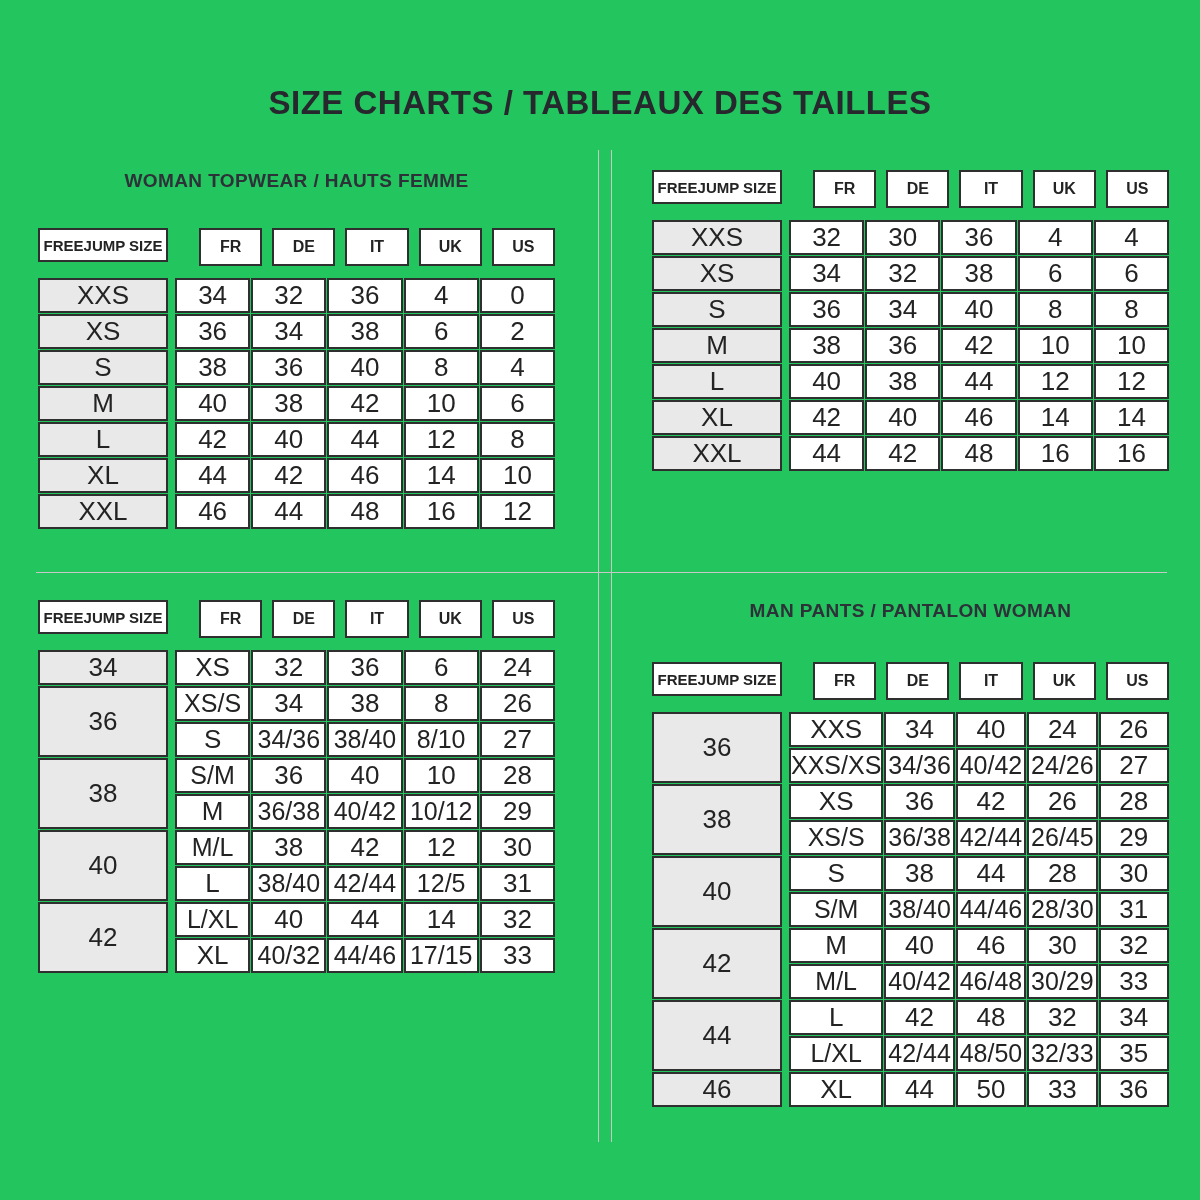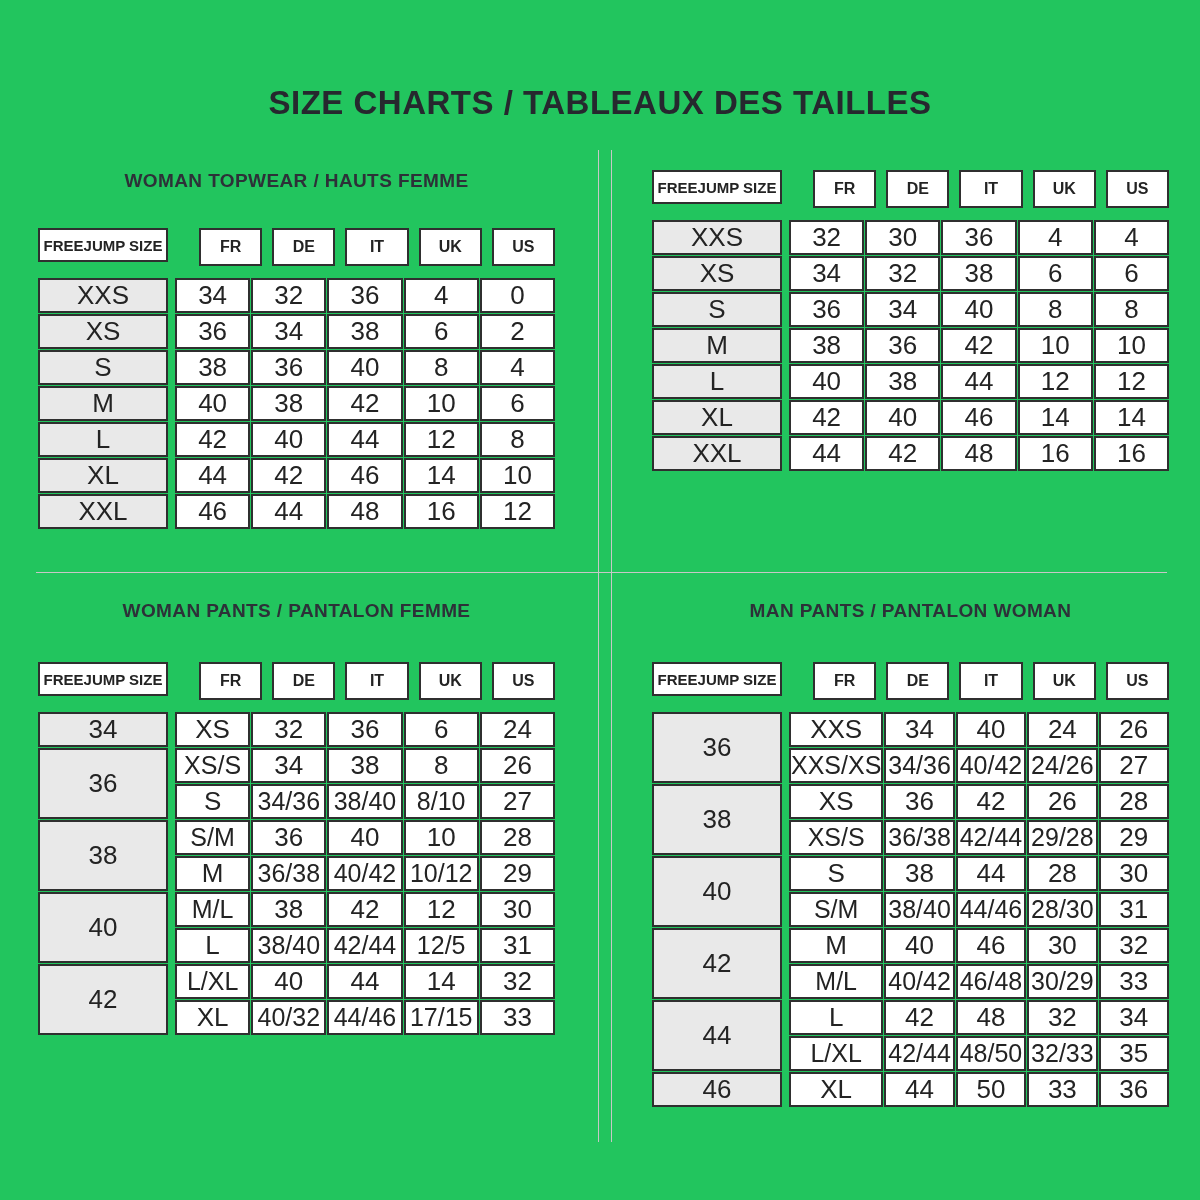--- a/index.html
+++ b/index.html
@@ -184,21 +184,20 @@
           <div class="bcell">44</div>
           <div class="bcell">42</div>
           <div class="bcell">48</div>
           <div class="bcell">16</div>
           <div class="bcell">16</div>
         </div>
       </div>
   </section>
 
   <section class="sec bl">
-    <h2>WOMAN PANTS / PANTALON FEMME</h2>
     <div class="tbl">
         <div class="sizehead">FREEJUMP SIZE</div>
         <div class="cols">
           <div class="hcell">FR</div>
           <div class="hcell">DE</div>
           <div class="hcell">IT</div>
           <div class="hcell">UK</div>
           <div class="hcell">US</div>
         </div>
         <div class="sizecol">
@@ -289,21 +288,21 @@
           <div class="bcell sm">24/26</div>
           <div class="bcell">27</div>
           <div class="bcell">XS</div>
           <div class="bcell">36</div>
           <div class="bcell">42</div>
           <div class="bcell">26</div>
           <div class="bcell">28</div>
           <div class="bcell sm">XS/S</div>
           <div class="bcell sm">36/38</div>
           <div class="bcell sm">42/44</div>
-          <div class="bcell sm">29/28</div>
+          <div class="bcell sm">26/45</div>
           <div class="bcell">29</div>
           <div class="bcell">S</div>
           <div class="bcell">38</div>
           <div class="bcell">44</div>
           <div class="bcell">28</div>
           <div class="bcell">30</div>
           <div class="bcell sm">S/M</div>
           <div class="bcell sm">38/40</div>
           <div class="bcell sm">44/46</div>
           <div class="bcell sm">28/30</div>

